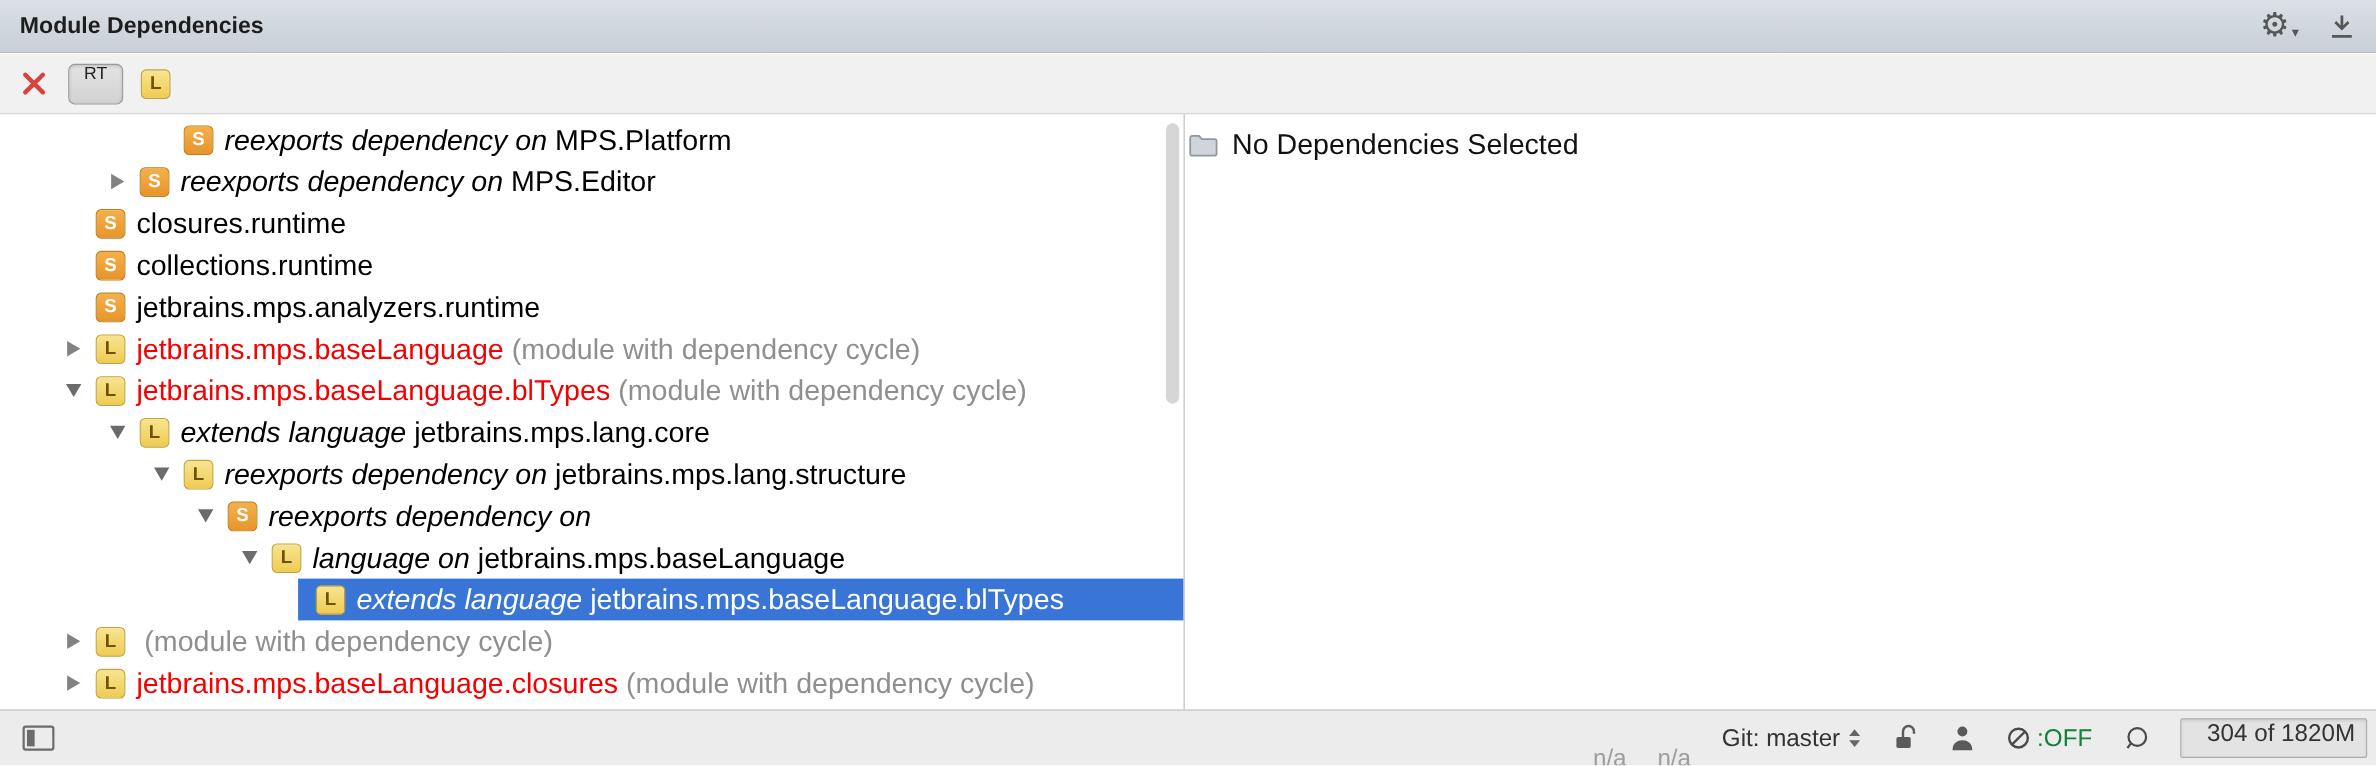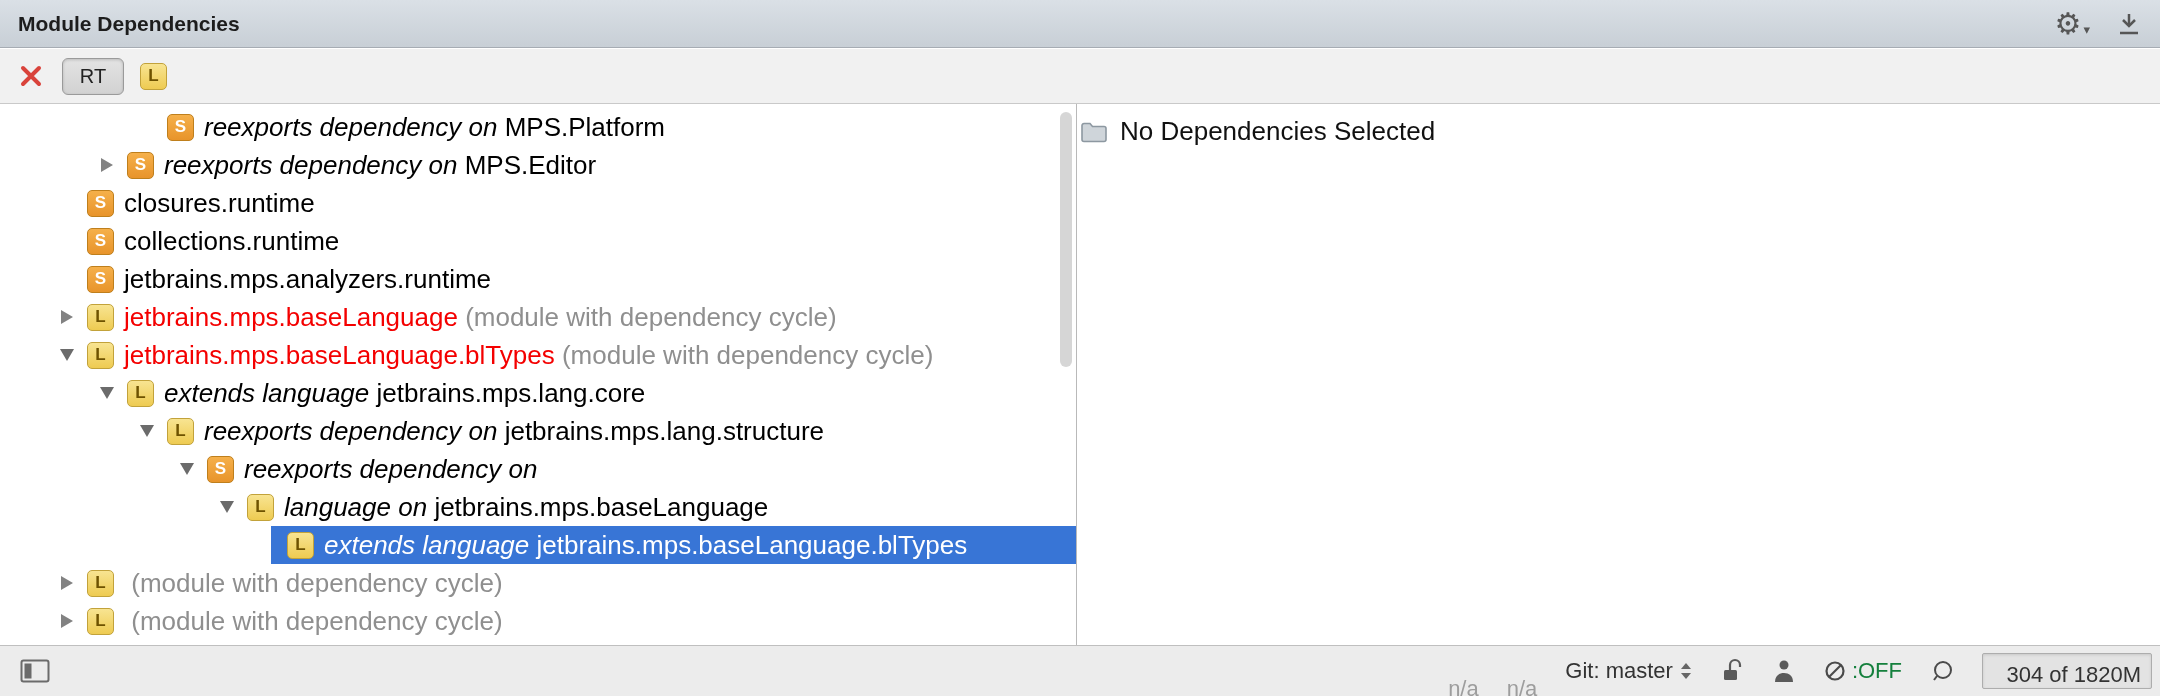--- a/index.html
+++ b/index.html
@@ -23,25 +23,25 @@
   .gear-caret { font-size:13px; line-height:18px; color:#565656; }
 
   
   .toolbar {
     position:absolute; top:49px; left:0; right:0; height:55px;
     background:#f1f1f1; border-bottom:1px solid #c9c9c9;
     display:flex; align-items:center; padding:0 16px; gap:16px;
   }
   .close-btn { width:30px; height:30px; display:flex; align-items:center; justify-content:center; }
   .rt-btn {
-    width:62px; height:37px; border:1px solid #9a9a9a; border-radius:6px;
+    width:50px; height:37px; border:1px solid #9a9a9a; border-radius:6px;
     background:linear-gradient(#e3e3e3,#d2d2d2);
     box-shadow:inset 0 1px 3px rgba(0,0,0,0.18);
-    display:flex; align-items:center; justify-content:center;
-    font-size:20px; color:#222;
+    display:flex; align-items:flex-start; justify-content:center;
+    font-size:16px; color:#222;
   }
   .l-btn { display:flex; align-items:center; justify-content:center; }
 
   
   .content { position:absolute; top:104px; left:0; right:0; bottom:51px; }
   .left-pane {
     position:absolute; left:0; top:0; bottom:0; width:1077px;
     background:#ffffff; border-right:1px solid #b9b9b9; overflow:hidden;
   }
   .right-pane { position:absolute; left:1078px; right:0; top:0; bottom:0; background:#ffffff; }
@@ -82,21 +82,21 @@
     font-size:22px; color:#3c3c3c;
   }
   .sb-spacer { flex:1; }
   .sb-right { display:flex; align-items:center; gap:28px; }
   .sb-dim { color:#9d9d9d;margin-top:36px; }
   .vcs-widget { display:flex; align-items:center; gap:6px; color:#333; }
   .off-widget { display:flex; align-items:center; gap:5px; color:#15803d; }
   .memory-widget {
     width:170px; height:36px; border:1px solid #adadad; background:#e3e3e3;
     box-shadow:inset 0 1px 3px rgba(0,0,0,0.12); border-radius:2px;
-    display:flex; align-items:flex-end; justify-content:flex-end;
+    display:flex; align-items:flex-start; justify-content:flex-end;
     padding:0 10px; color:#333;
   }
 </style>
 </head>
 <body>
 
 <div class="window">
 
   <div class="titlebar">
     <span class="window-title">Module Dependencies</span>
@@ -245,20 +245,21 @@
       <span class="node-icon icon-l">L</span>
       <span class="prefix"></span>
       <span class="suffix"> (module with dependency cycle)</span>
     </span>
   </div>
           <div class="tree-row" style="padding-left: 47px;">
     <span class="arrow collapsed"></span>
     <span class="row-content">
       <span class="node-icon icon-l">L</span>
       <span class="prefix"></span>
+      <span class="name red">jetbrains.mps.baseLanguage.closures</span>
       <span class="suffix"> (module with dependency cycle)</span>
     </span>
   </div>
         </div>
       <div class="v-scroll-thumb"></div>
     </div>
     <div class="right-pane">
       <div class="right-placeholder">
         <svg width="28" height="24" viewBox="0 0 28 24">
           <path d="M2 5.5 a2 2 0 0 1 2 -2 h6 l2.5 3 H24 a2 2 0 0 1 2 2 v11 a2 2 0 0 1 -2 2 H4 a2 2 0 0 1 -2 -2 z" fill="#cfd5da" stroke="#8d98a1" stroke-width="1.6"></path>

